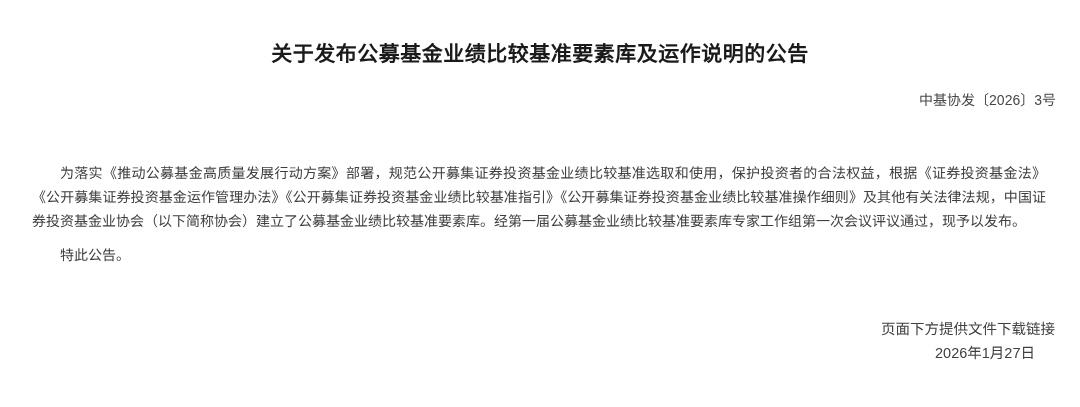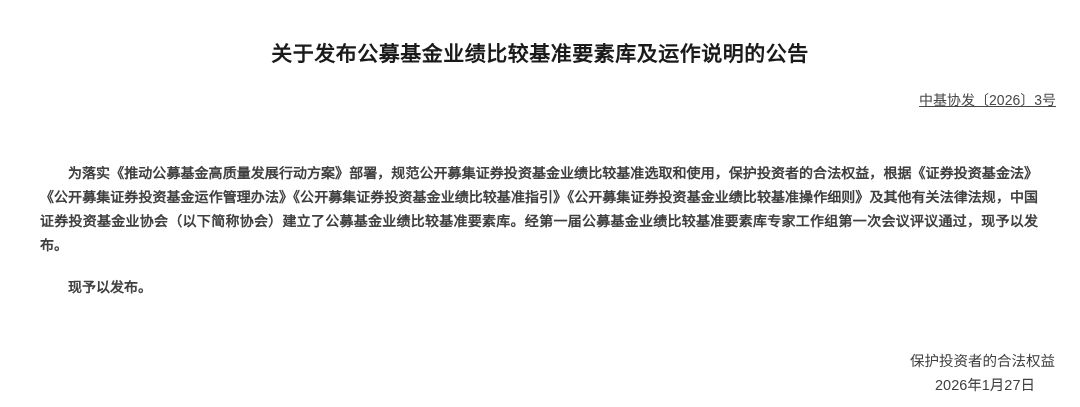--- a/index.html
+++ b/index.html
@@ -32,34 +32,32 @@
     line-height: 18px;
     color: #555555;
   }
   .doc-number {
     margin-top: 24px;
     text-align: right;
     padding-right: 24px;
     font-size: 14px;
     line-height: 18px;
     color: #484848;
-    text-decoration: underline;
   }
   .body-block {
     margin-top: 52px;
     padding: 0 24px 0 22px;
     font-size: 14px;
     line-height: 24px;
     color: #404040;
     text-align: justify;
   }
   .body-block p {
-    margin: 18px;
+    margin: 10px;
     text-indent: 2em;
-    font-weight: bold;
   }
   .signature-block {
     margin-top: 50px;
     font-size: 14.5px;
     line-height: 24px;
     color: #404040;
   }
   .signature-org {
     text-align: right;
     padding-right: 25px;
@@ -74,21 +72,21 @@
 
 <div class="page">
 
   <h1 class="announcement-title">关于发布公募基金业绩比较基准要素库及运作说明的公告</h1>
 
 
   <div class="doc-number">中基协发〔2026〕3号</div>
 
   <div class="body-block">
     <p>为落实《推动公募基金高质量发展行动方案》部署，规范公开募集证券投资基金业绩比较基准选取和使用，保护投资者的合法权益，根据《证券投资基金法》《公开募集证券投资基金运作管理办法》《公开募集证券投资基金业绩比较基准指引》《公开募集证券投资基金业绩比较基准操作细则》及其他有关法律法规，中国证券投资基金业协会（以下简称协会）建立了公募基金业绩比较基准要素库。经第一届公募基金业绩比较基准要素库专家工作组第一次会议评议通过，现予以发布。</p>
-    <p>现予以发布。</p>
+    <p>特此公告。</p>
   </div>
 
   <div class="signature-block">
-    <div class="signature-org">保护投资者的合法权益</div>
+    <div class="signature-org">页面下方提供文件下载链接</div>
     <div class="signature-date">2026年1月27日</div>
   </div>
 
 </div>
 
 </body></html>

